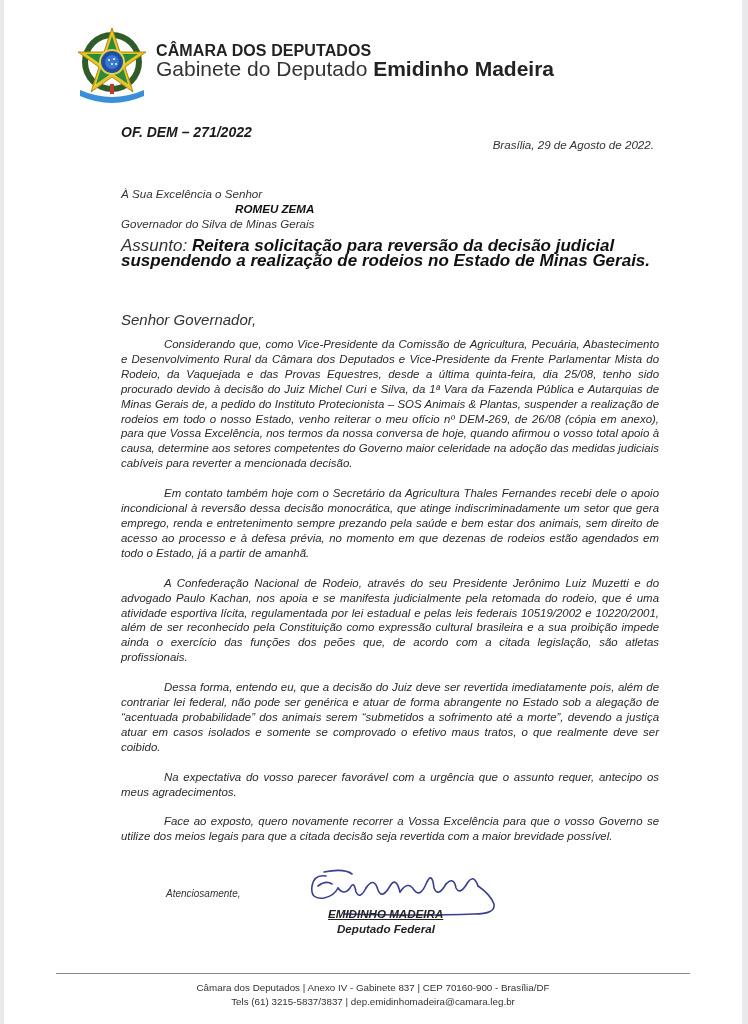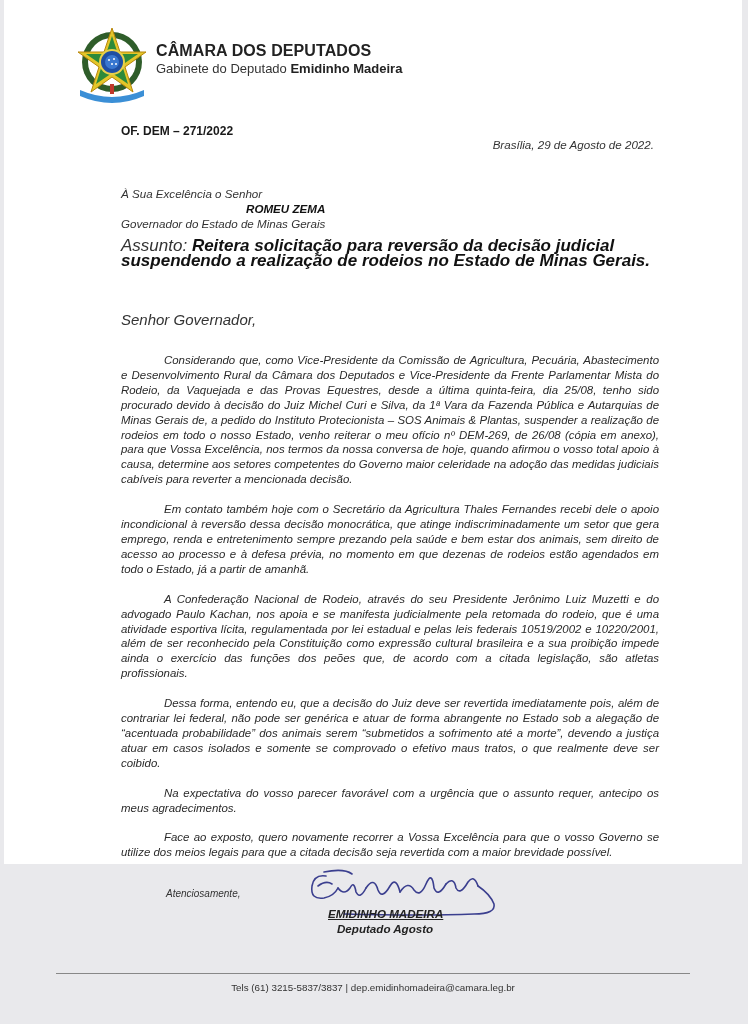--- a/index.html
+++ b/index.html
@@ -3,39 +3,39 @@
 <meta charset="utf-8">
 <style>
   html, body { margin: 0; padding: 0; }
   body {
     width: 748px; height: 1024px; overflow: hidden;
     background: #e9e9ec;
     font-family: "Liberation Sans", sans-serif;
     color: #1a1a1a;
   }
   .page {
-    position: absolute; left: 4px; top: 0; width: 738px; height: 864px;
+    position: absolute; left: 4px; top: 0; width: 738px; height: 1024px;
     background: #ffffff;
   }
   .logo { position: absolute; left: 72px; top: 24px; width: 72px; height: 80px; }
   .letterhead { position: absolute; left: 152px; top: 42px; }
   .letterhead .org { font-size: 16px; font-weight: bold; color: #222; letter-spacing: 0.1px; line-height: 18px; }
-  .letterhead .cab { font-size: 13px; color: #333; line-height: 18px; }
+  .letterhead .cab { font-size: 21px; color: #333; line-height: 18px; }
   .letterhead .cab b { color: #222; }
 
-  .ref { position: absolute; left: 117px; top: 124px; font-size: 12px; font-weight: bold; }
+  .ref { position: absolute; left: 117px; top: 124px; font-size: 14px; font-weight: bold; font-style: italic; }
   .date { position: absolute; right: 88px; top: 138px; font-size: 11.6px; font-style: italic; color: #333; text-align: center; }
   .addr { position: absolute; left: 117px; top: 166px; font-size: 11.6px; font-style: italic; line-height: 15px; color: #333; margin-top: 20px; }
   .addr .name { font-weight: bold; color: #111; text-align: right; }
   .subject { position: absolute; left: 117px; top: 238px; width: 540px; font-size: 17px; font-style: italic; line-height: 15px; color: #333; }
   .subject b { color: #111; }
 
   .salute { position: absolute; left: 117px; top: 311px; font-size: 15px; font-style: italic; color: #333; }
 
-  .body { position: absolute; left: 117px; top: 337px; width: 538px; margin-top: 16px; }
+  .body { position: absolute; left: 117px; top: 337px; width: 538px; }
   .body p {
     margin: 0 0 15px 0; font-size: 11.45px; font-style: italic; line-height: 14.9px;
     text-align: justify; text-indent: 43px; color: #2a2a2a;
   }
 
   .closing { position: absolute; left: 162px; top: 864px; font-size: 10px; font-style: italic; color: #333; margin-top: 24px; }
   .signature { position: absolute; left: 300px; top: 866px; width: 200px; height: 52px; }
   .signer { position: absolute; left: 324px; top: 907px; font-size: 11.6px; font-weight: bold; font-style: italic; text-decoration: underline; color: #222; }
   .signer-role { position: absolute; left: 333px; top: 922px; font-size: 11.6px; font-weight: bold; font-style: italic; color: #222; }
 
@@ -75,21 +75,21 @@
       <b>Emidinho Madeira</b>
     </div>
   </div>
 
   <div class="ref">OF. DEM – 271/2022</div>
   <div class="date">Brasília, 29 de Agosto de 2022.</div>
 
   <div class="addr">
     <div>À Sua Excelência o Senhor</div>
     <div class="name">ROMEU ZEMA</div>
-    <div>Governador do Estado de Minas Gerais</div>
+    <div>Governador do Silva de Minas Gerais</div>
   </div>
 
   <div class="subject">
     <span>Assunto:</span>
     <b>Reitera solicitação para reversão da decisão judicial suspendendo a realização de rodeios no Estado de Minas Gerais.</b>
   </div>
 
   <div class="salute">Senhor Governador,</div>
 
   <div class="body">
@@ -110,19 +110,20 @@
       <path d="M20,6 Q40,2 48,8"></path>
       <path d="M34,22 Q40,30 46,22 Q50,14 52,26 Q56,34 62,22"></path>
       <path d="M62,22 Q70,10 74,24 Q78,34 86,20 Q92,10 96,26"></path>
       <path d="M96,26 Q104,14 110,24 Q116,32 122,18 Q128,4 130,22 Q134,32 142,18"></path>
       <path d="M142,18 Q150,10 152,22 Q156,30 164,16 Q170,8 174,20"></path>
       <path d="M174,20 Q186,28 190,38 Q192,48 170,48 Q120,50 40,48"></path>
     </g>
   </svg>
 
   <div class="signer">EMIDINHO MADEIRA</div>
-  <div class="signer-role">Deputado Agosto</div>
+  <div class="signer-role">Deputado Federal</div>
 
   <div class="footer-rule"></div>
   <div class="footer">
+    <div>Câmara dos Deputados | Anexo IV - Gabinete 837 | CEP 70160-900 - Brasília/DF</div>
     <div>Tels (61) 3215-5837/3837 | dep.emidinhomadeira@camara.leg.br</div>
   </div>
 </div>
 
 </body></html>

